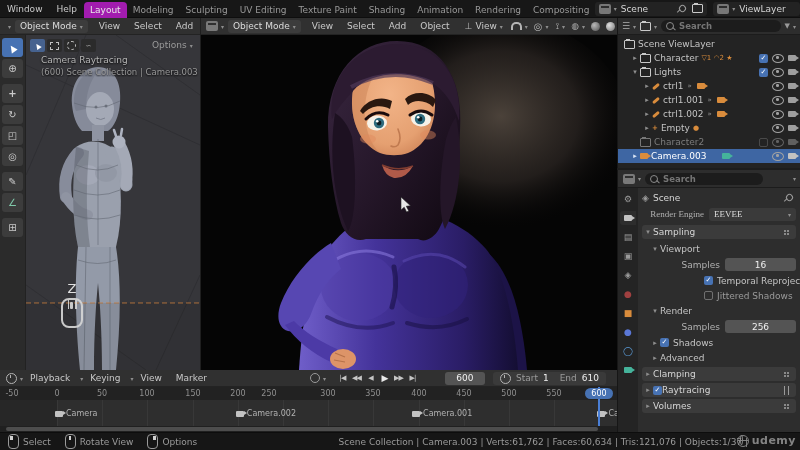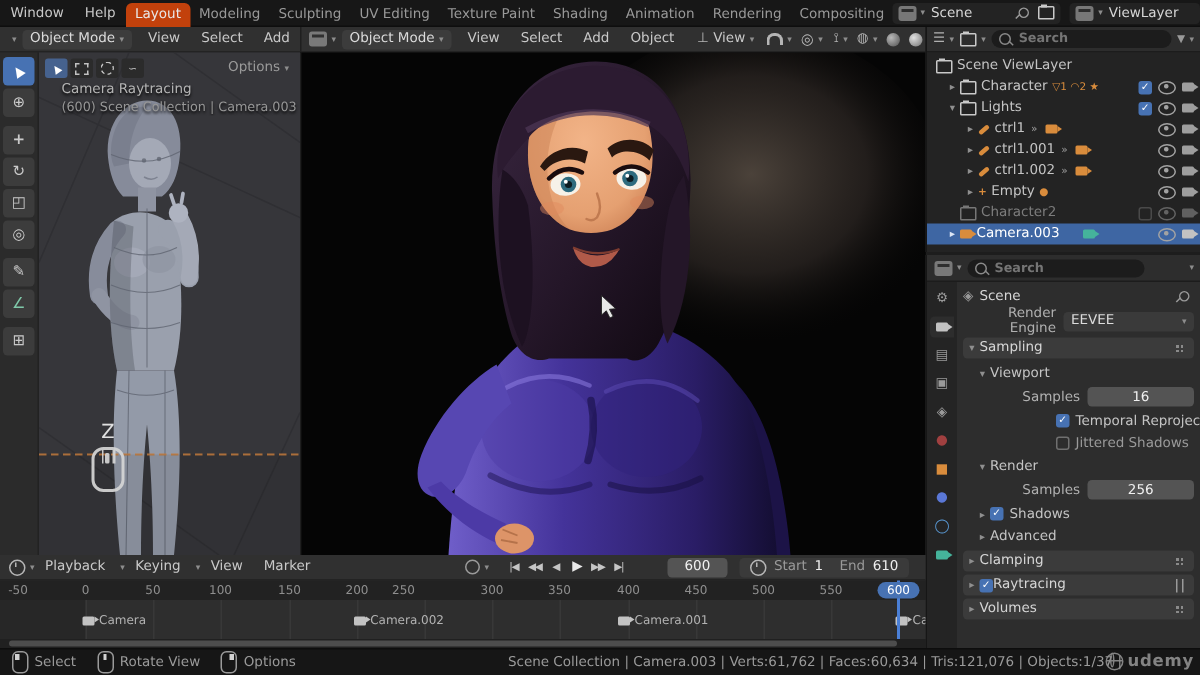--- a/index.html
+++ b/index.html
@@ -9,21 +9,21 @@
   .abs{position:absolute;}
   .row{display:flex;align-items:center;}
   .g{font-family:"DejaVu Sans",sans-serif;}
   .caret{font-size:6px;color:#8d8d8d;margin-left:3px;}
   .menu{padding:0 7px;color:#c9c9c9;cursor:default;}
   .dim{color:#9a9a9a;}
   
   #topbar{left:0;top:0;width:800px;height:18px;background:#171717;display:flex;align-items:center;border-bottom:1px solid #0e0e0e;box-sizing:border-box;}
   .wtabs{display:flex;align-items:flex-end;height:18px;overflow:hidden;width:512px;}
   .wtab{padding:3px 6px 3px;color:#999;white-space:nowrap;border-radius:4px 4px 0 0;}
-  .wtab.active{background:#c2410c;color:#e8e8e8;}
+  .wtab.active{background:#a21caf;color:#e8e8e8;}
   .tb-widget{display:flex;align-items:center;background:#232323;border-radius:3px;height:14px;padding:0 4px;margin-left:6px;}
   
   .ehdr{background:#303030;height:17px;display:flex;align-items:center;border-bottom:1px solid #232323;box-sizing:border-box;overflow:hidden;white-space:nowrap;}
   .modepill{display:flex;align-items:center;background:#3c3c3c;border-radius:3px;height:13px;padding:0 5px;margin:0 4px;color:#dcdcdc;}
   .edicon{width:12px;height:10px;margin-left:5px;position:relative;background:#8c8c8c;border-radius:2px;opacity:.8;}
   .edicon::after{content:'';position:absolute;left:2px;top:2px;right:2px;height:2px;background:#303030;}
   
   #ltools{left:0;top:35px;width:26px;height:335px;background:#2b2b2b;border-right:1px solid #222;box-sizing:border-box;display:flex;flex-direction:column;align-items:center;padding-top:3px;gap:2px;}
   .tool{width:21px;height:19px;border-radius:3px;display:flex;align-items:center;justify-content:center;color:#c9c9c9;font-size:10px;background:#3c3c3c;}
   .tool.active{background:#4772b3;color:#fff;}
@@ -511,21 +511,21 @@
       <span class="pt">
           <span class="camr teal"></span>
         </span>
     </div>
     <div id="pbody">
       <div class="prow">
         <span class="g" style="color:#9a9a9a;">◈</span>
         <span style="margin-left:4px;color:#d6d6d6;">Scene</span>
         <span class="pin"></span>
       </div>
-      <div class="prow" style="height:18px;">
+      <div class="prow" style="height:18px;font-family:Liberation Serif, serif;">
         <span class="plabel" style="width:62px;">Render Engine</span>
         <div class="ddpill" style="flex:1;margin-left:5px;">
           <span>EEVEE</span>
           <span class="caret" style="margin-left:auto;">▾</span>
         </div>
       </div>
       <div class="secthdr">
         <span class="tw" style="margin-left:-4px;">▾</span>
         <span>Sampling</span>
         <span class="gdots"></span>

